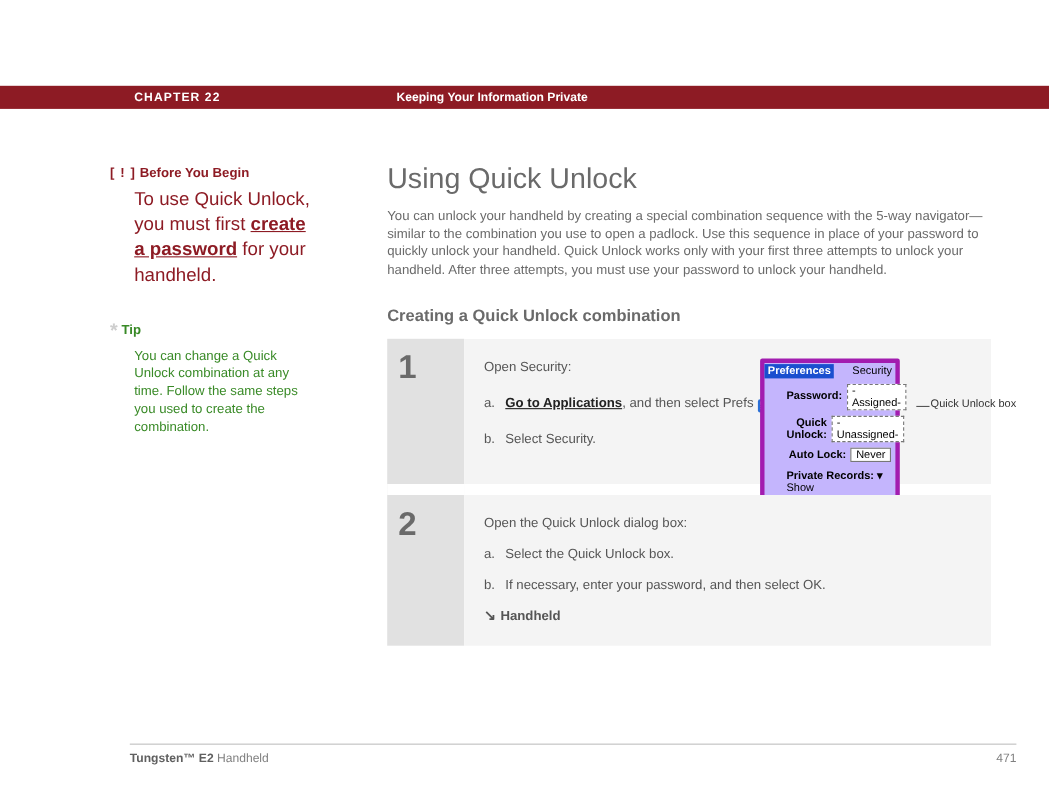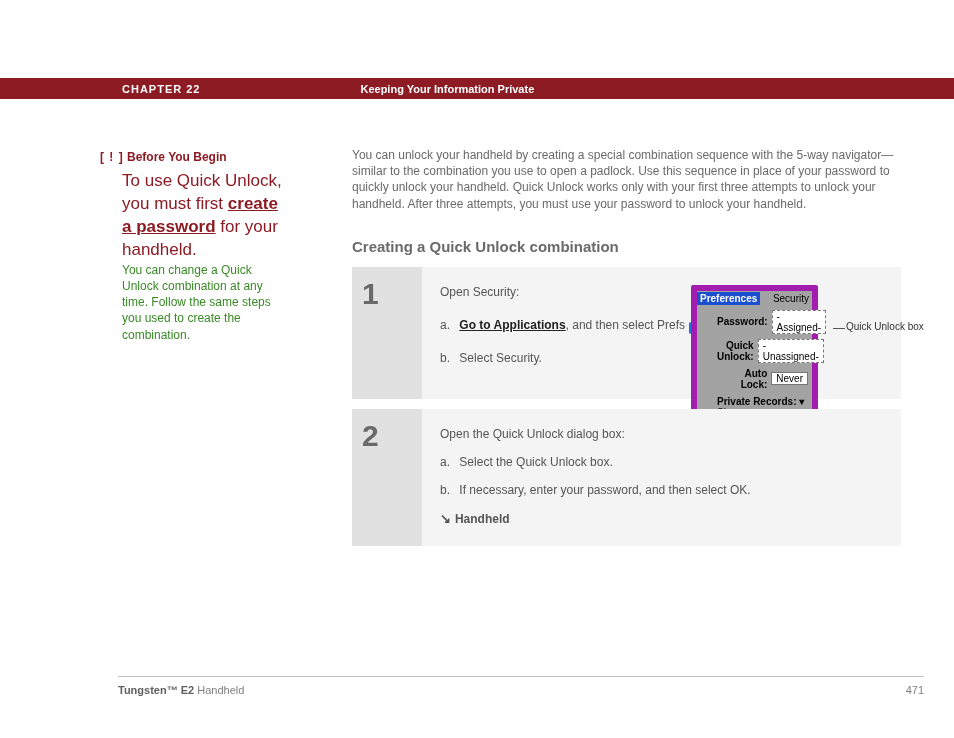--- a/index.html
+++ b/index.html
@@ -27,21 +27,21 @@
   .step-lead { color: #555; margin-bottom: 14px; }
   .sub { margin-left: 0; margin-bottom: 14px; color: #555; }
   .sub .lbl { margin-right: 6px; }
   .sub a { color: #222; font-weight: bold; text-decoration: underline; }
   .continued { font-weight: bold; color: #555; }
   .arrow-dr { font-size: 13px; font-weight: bold; margin-right: 4px; }
   
   .prefs-figure { position: absolute; right: 10px; top: 18px; width: 200px; }
   .prefs-callout { position: absolute; left: 155px; top: 36px; font-size: 10px; color: #333; white-space: nowrap; }
   .prefs-line { position: absolute; left: 142px; top: 43px; width: 12px; height: 1px; background: #555; }
-  .prefs { width: 127px; border: 6px solid #a21caf; background: #a3a3a3; font-family: Arial, sans-serif; font-size: 10px; color: #000; border-radius: 2px; }
+  .prefs { width: 127px; border: 4px solid #a21caf; background: #c4b5fd; font-family: Arial, sans-serif; font-size: 10px; color: #000; border-radius: 2px; }
   .prefs-title { display: flex; justify-content: space-between; align-items: center; height: 15px; }
   .prefs-title .pt-l { background: #1a4fcf; color: #fff; font-weight: bold; padding: 1px 3px; font-size: 10px; }
   .prefs-title .pt-r { font-size: 10px; padding-right: 3px; }
   .prefs-body { padding: 4px 4px 2px 20px; }
   .prefs-row { display: flex; align-items: center; justify-content: flex-start; margin-bottom: 5px; }
   .prefs-row .plabel { font-weight: bold; width: 62px; text-align: right; margin-right: 4px; font-size: 10px; }
   .pbox { border: 1px dashed #777; padding: 0 4px; font-size: 10px; background: #fff; }
   .pbox.solid { border-style: solid; }
   .prec { font-weight: bold; font-size: 10px; margin-top: 6px; }
   .prefs-btnrow { display: flex; gap: 3px; padding: 3px 4px 4px 4px; }
@@ -61,24 +61,29 @@
 
 <div class="sidebar">
   <div class="byb-hdr">
     <span class="byb-pre">[ ! ]</span>
     <span>Before You Begin</span>
   </div>
   <div class="byb-body">
     <span>To use Quick Unlock, you must first </span><a href="#">create a password</a><span> for your handheld.</span>
   </div>
 
+  <div class="tip-hdr">
+    <span class="tip-star">*</span>
+    <span>Tip</span>
+  </div>
   <div class="tip-body">You can change a Quick Unlock combination at any time. Follow the same steps you used to create the combination.</div>
 </div>
 
 <div class="main">
+  <h1 class="page-title">Using Quick Unlock</h1>
   <p class="intro">You can unlock your handheld by creating a special combination sequence with the 5-way navigator—similar to the combination you use to open a padlock. Use this sequence in place of your password to quickly unlock your handheld. Quick Unlock works only with your first three attempts to unlock your handheld. After three attempts, you must use your password to unlock your handheld.</p>
   <h2 class="section-title">Creating a Quick Unlock combination</h2>
 
   <table class="step-table">
     <tbody>
         <tr>
       <td class="num-cell">
         <div class="big-num">1</div>
       </td>
       <td class="body-cell">

